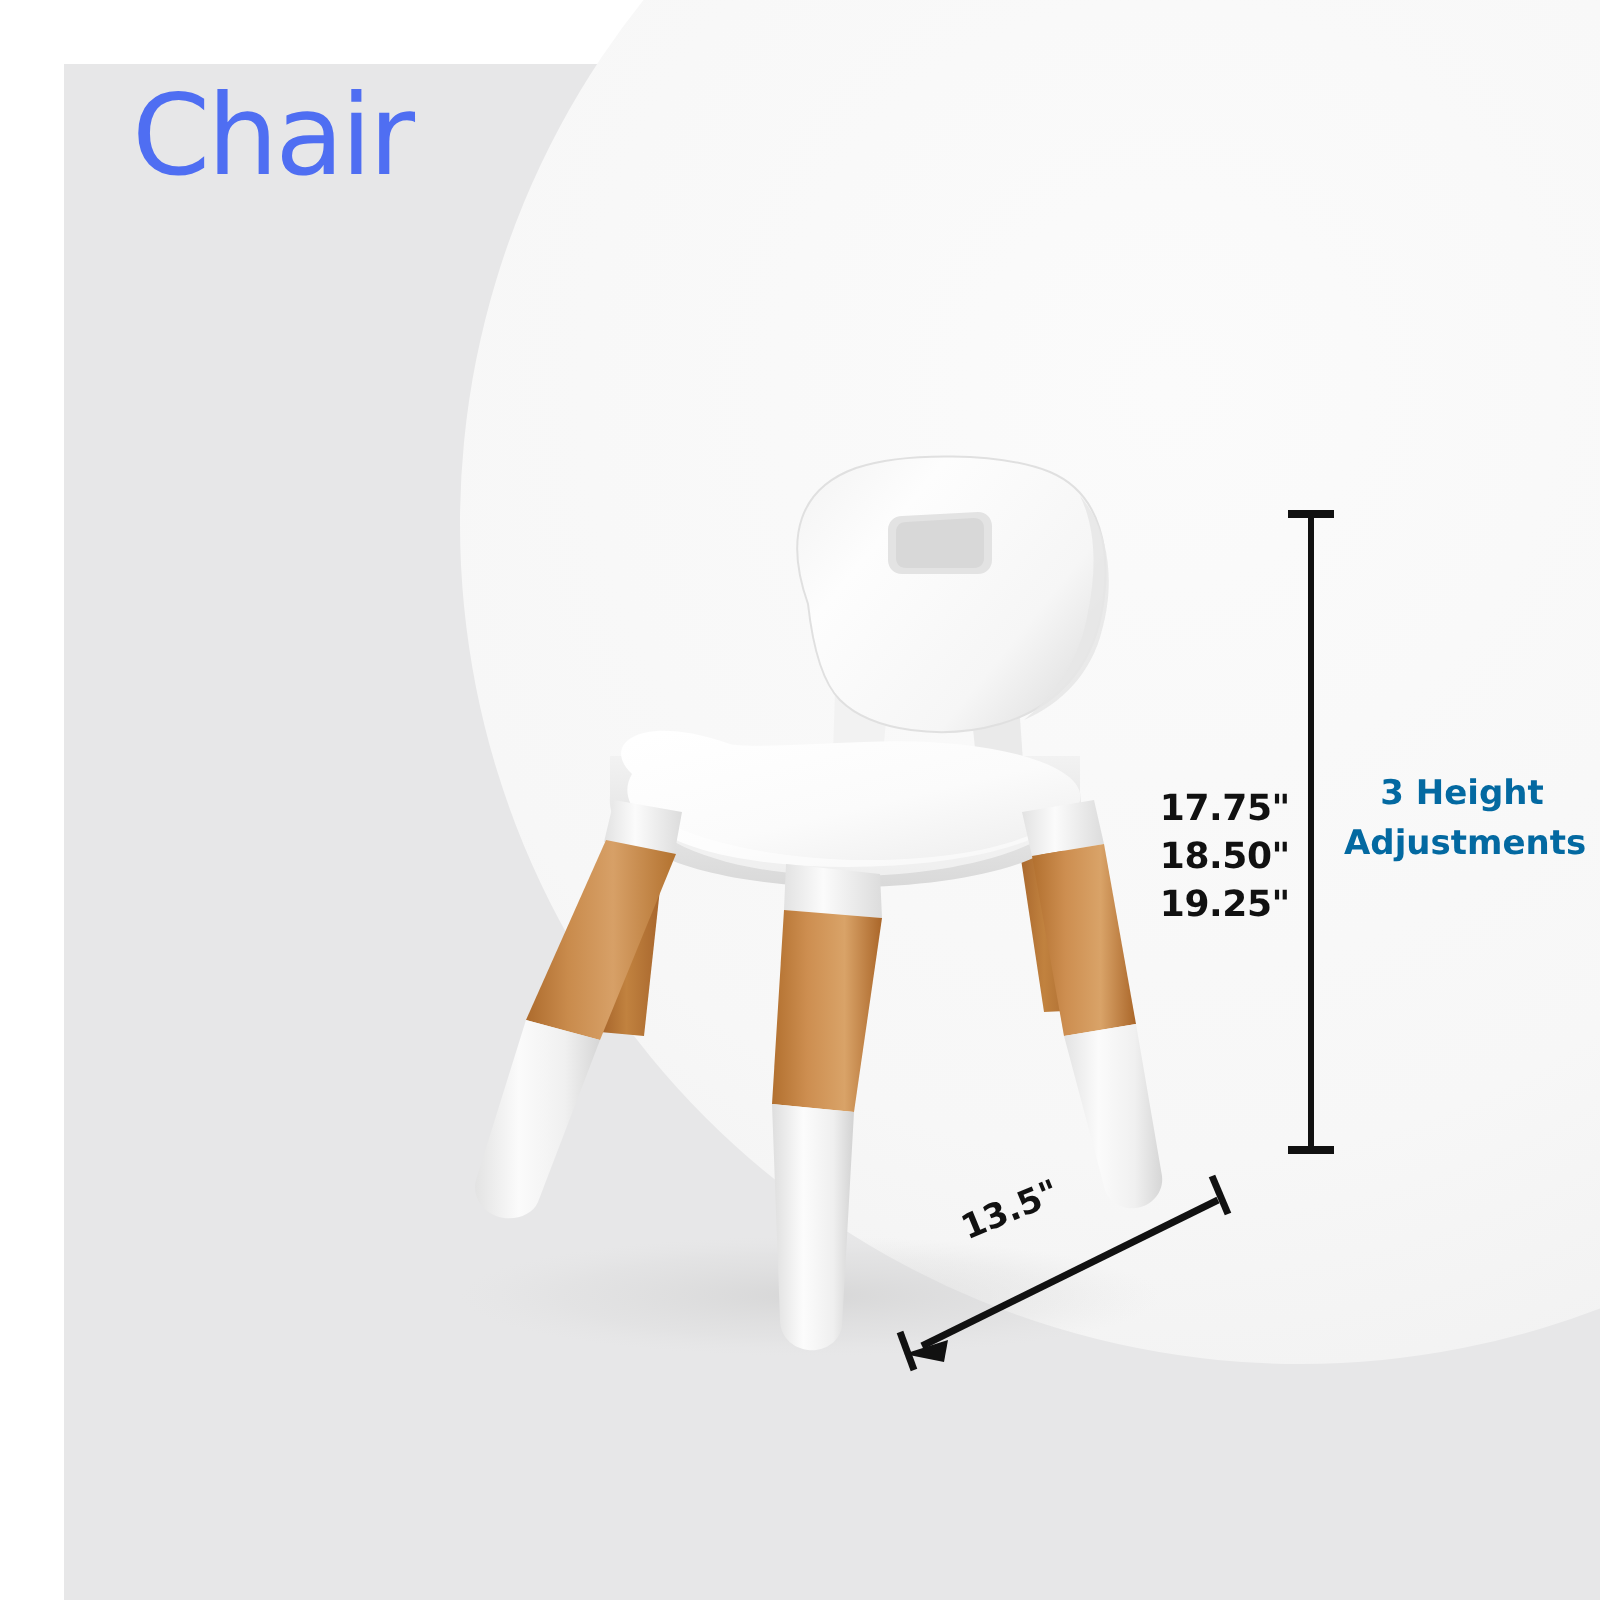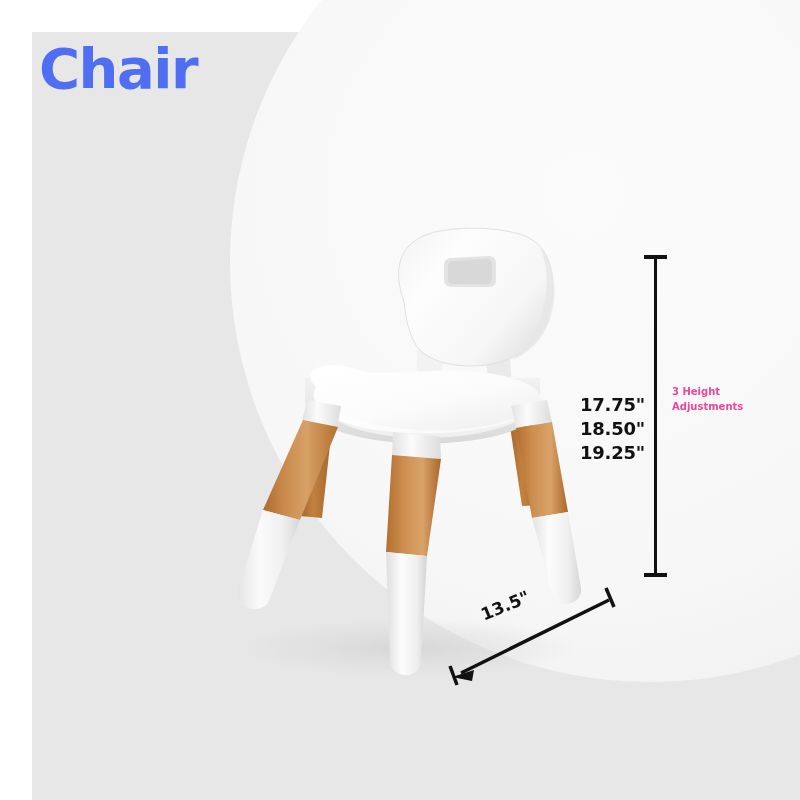--- a/index.html
+++ b/index.html
@@ -31,24 +31,24 @@
     top: -190px;
     width: 840px;
     height: 840px;
     border-radius: 50%;
     background: radial-gradient(circle at 42% 42%, #fbfbfb 0%, #f7f7f7 56%, #f2f2f2 76%, rgba(240,240,240,0) 100%);
   }
 
   
   .title {
     position: absolute;
-    left: 39px;
+    left: 66px;
     top: 42px;
     color: #4f6ef2;
-    font-weight: 700;
+    font-weight: 400;
     font-size: 56px;
     line-height: 0.98;
     letter-spacing: -1.5px;
     font-family: "DejaVu Sans", "Liberation Sans", sans-serif;
   }
   .title .l2 { display: block; }
 
   
   #chair { position: absolute; left: 0; top: 0; width: 800px; height: 800px; }
 
@@ -82,24 +82,24 @@
     line-height: 1.33;
     letter-spacing: -0.2px;
   }
   .heights div { white-space: nowrap; }
 
   .adjust {
     position: absolute;
     left: 672px;
     top: 385px;
     width: 118px;
-    text-align: left;
-    color: #ec4899;
+    text-align: center;
+    color: #0369a1;
     font-weight: 700;
-    font-size: 10px;
+    font-size: 17px;
     line-height: 1.45;
   }
 
   
   #depth { position: absolute; left: 0; top: 0; width: 800px; height: 800px; }
   .depth-label {
     position: absolute;
     left: 478px;
     top: 606px;
     color: #111111;

